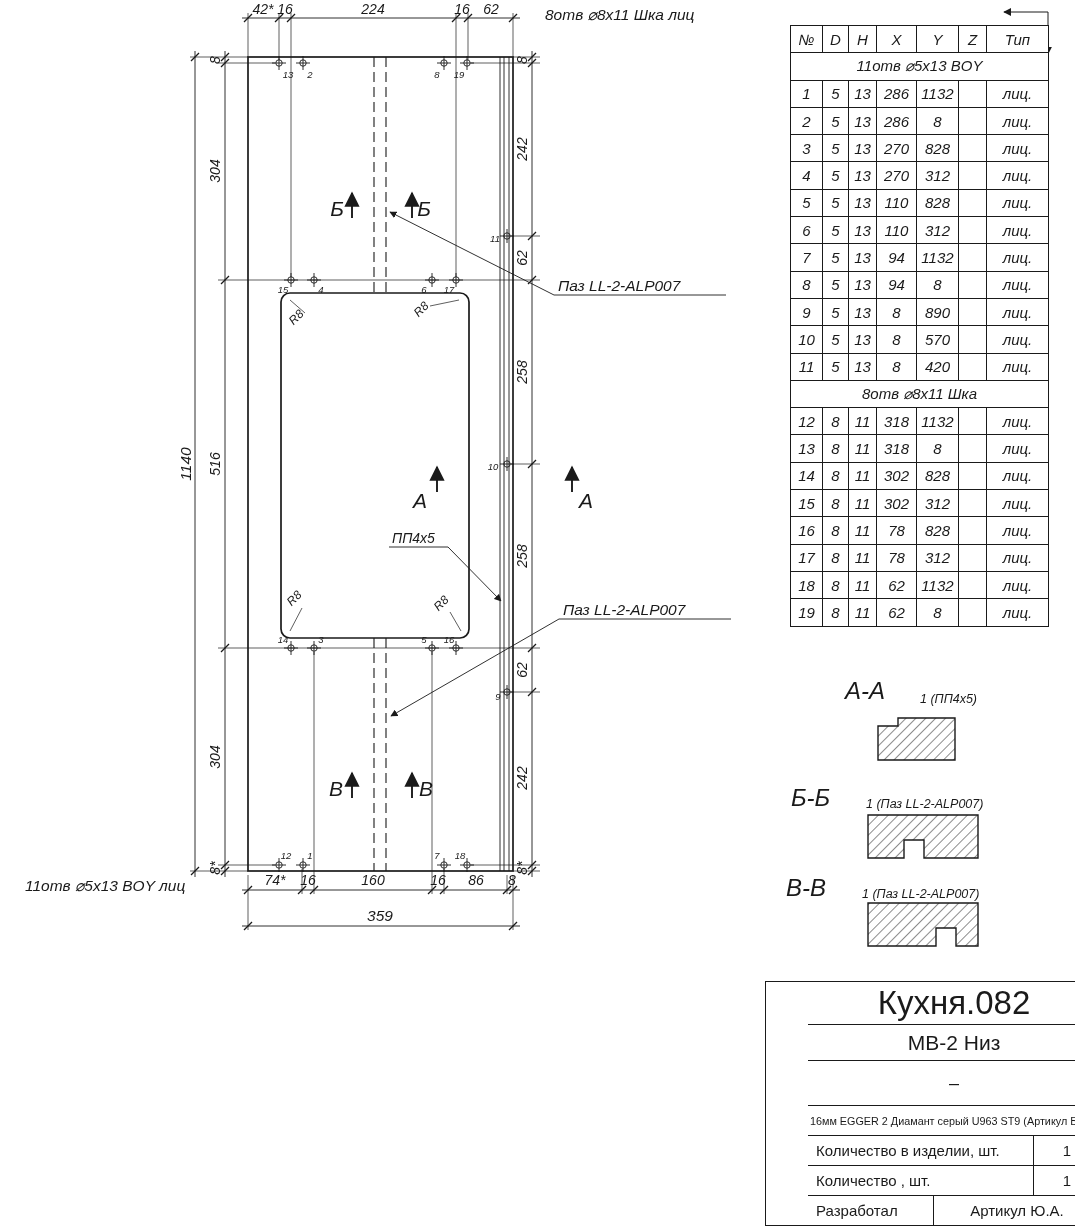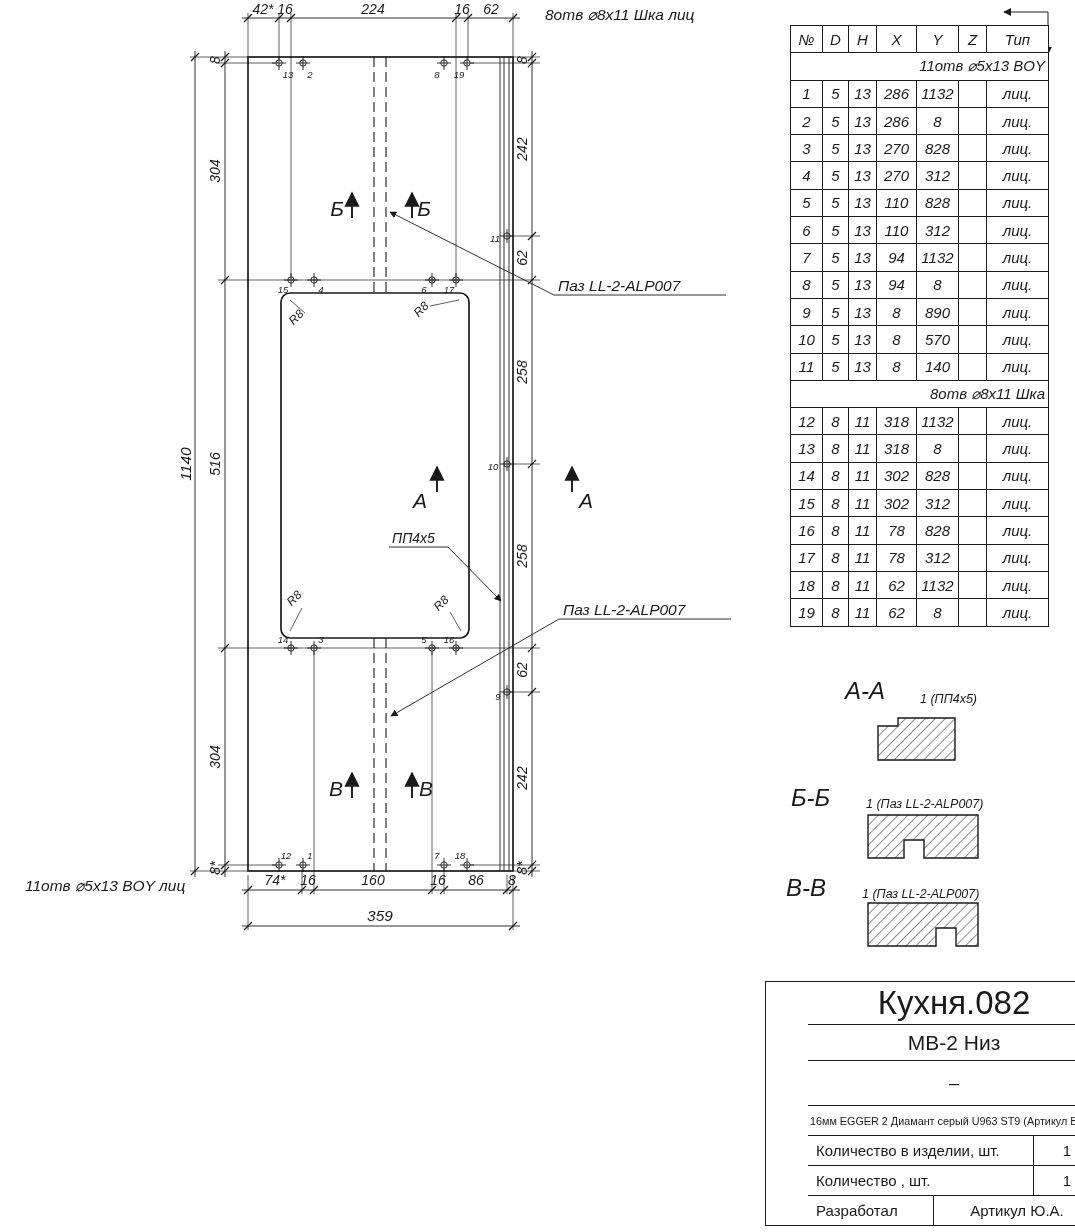--- a/index.html
+++ b/index.html
@@ -12,21 +12,21 @@
   .mid{text-anchor:middle}
   .ln{stroke:#1a1a1a;fill:none}
   .w07{stroke-width:0.7}.w09{stroke-width:0.9}.w13{stroke-width:1.3}.w16{stroke-width:1.7}.w2{stroke-width:1.9}
   .dash{stroke-dasharray:10 5;stroke-width:1.1}
 
   
   .holes-table{position:absolute;left:790px;top:25px;border-collapse:collapse;
     font:italic 15px "Liberation Sans",sans-serif;color:#1a1a1a;background:#fff;}
   .holes-table th,.holes-table td{border:1px solid #1a1a1a;height:26.3px;padding:0 3px;
     text-align:center;font-weight:normal;font-style:italic;}
-  .holes-table .group-cell{border-left:1px solid #1a1a1a;border-right:1px solid #1a1a1a;text-align:right;}
+  .holes-table .group-cell{border-left:1px solid #1a1a1a;border-right:1px solid #1a1a1a;}
 
   
   .tblock{position:absolute;left:765px;top:981px;width:292px;border:1.8px solid #1a1a1a;
     background:#fff;padding-left:42px;}
   .tb-row{border-top:1px solid #1a1a1a;display:flex;align-items:center;justify-content:center;box-sizing:border-box;}
   .tb-row:first-child{border-top:none;}
   .tb-title{height:42px;font-size:33px;}
   .tb-sub{height:36px;font-size:21px;}
   .tb-dash{height:45px;font-size:18px;}
   .tb-material{height:30px;font-size:10.8px;justify-content:flex-start;padding:0 2px;white-space:nowrap;overflow:hidden;}
@@ -392,21 +392,21 @@
           <td>8</td>
           <td>570</td>
           <td></td>
           <td>лиц.</td>
         </tr>
         <tr>
           <td>11</td>
           <td>5</td>
           <td>13</td>
           <td>8</td>
-          <td>140</td>
+          <td>420</td>
           <td></td>
           <td>лиц.</td>
         </tr>
         <tr>
           <td colspan="7" class="group-cell">8отв ⌀8х11 Шка</td>
         </tr>
         <tr>
           <td>12</td>
           <td>8</td>
           <td>11</td>

